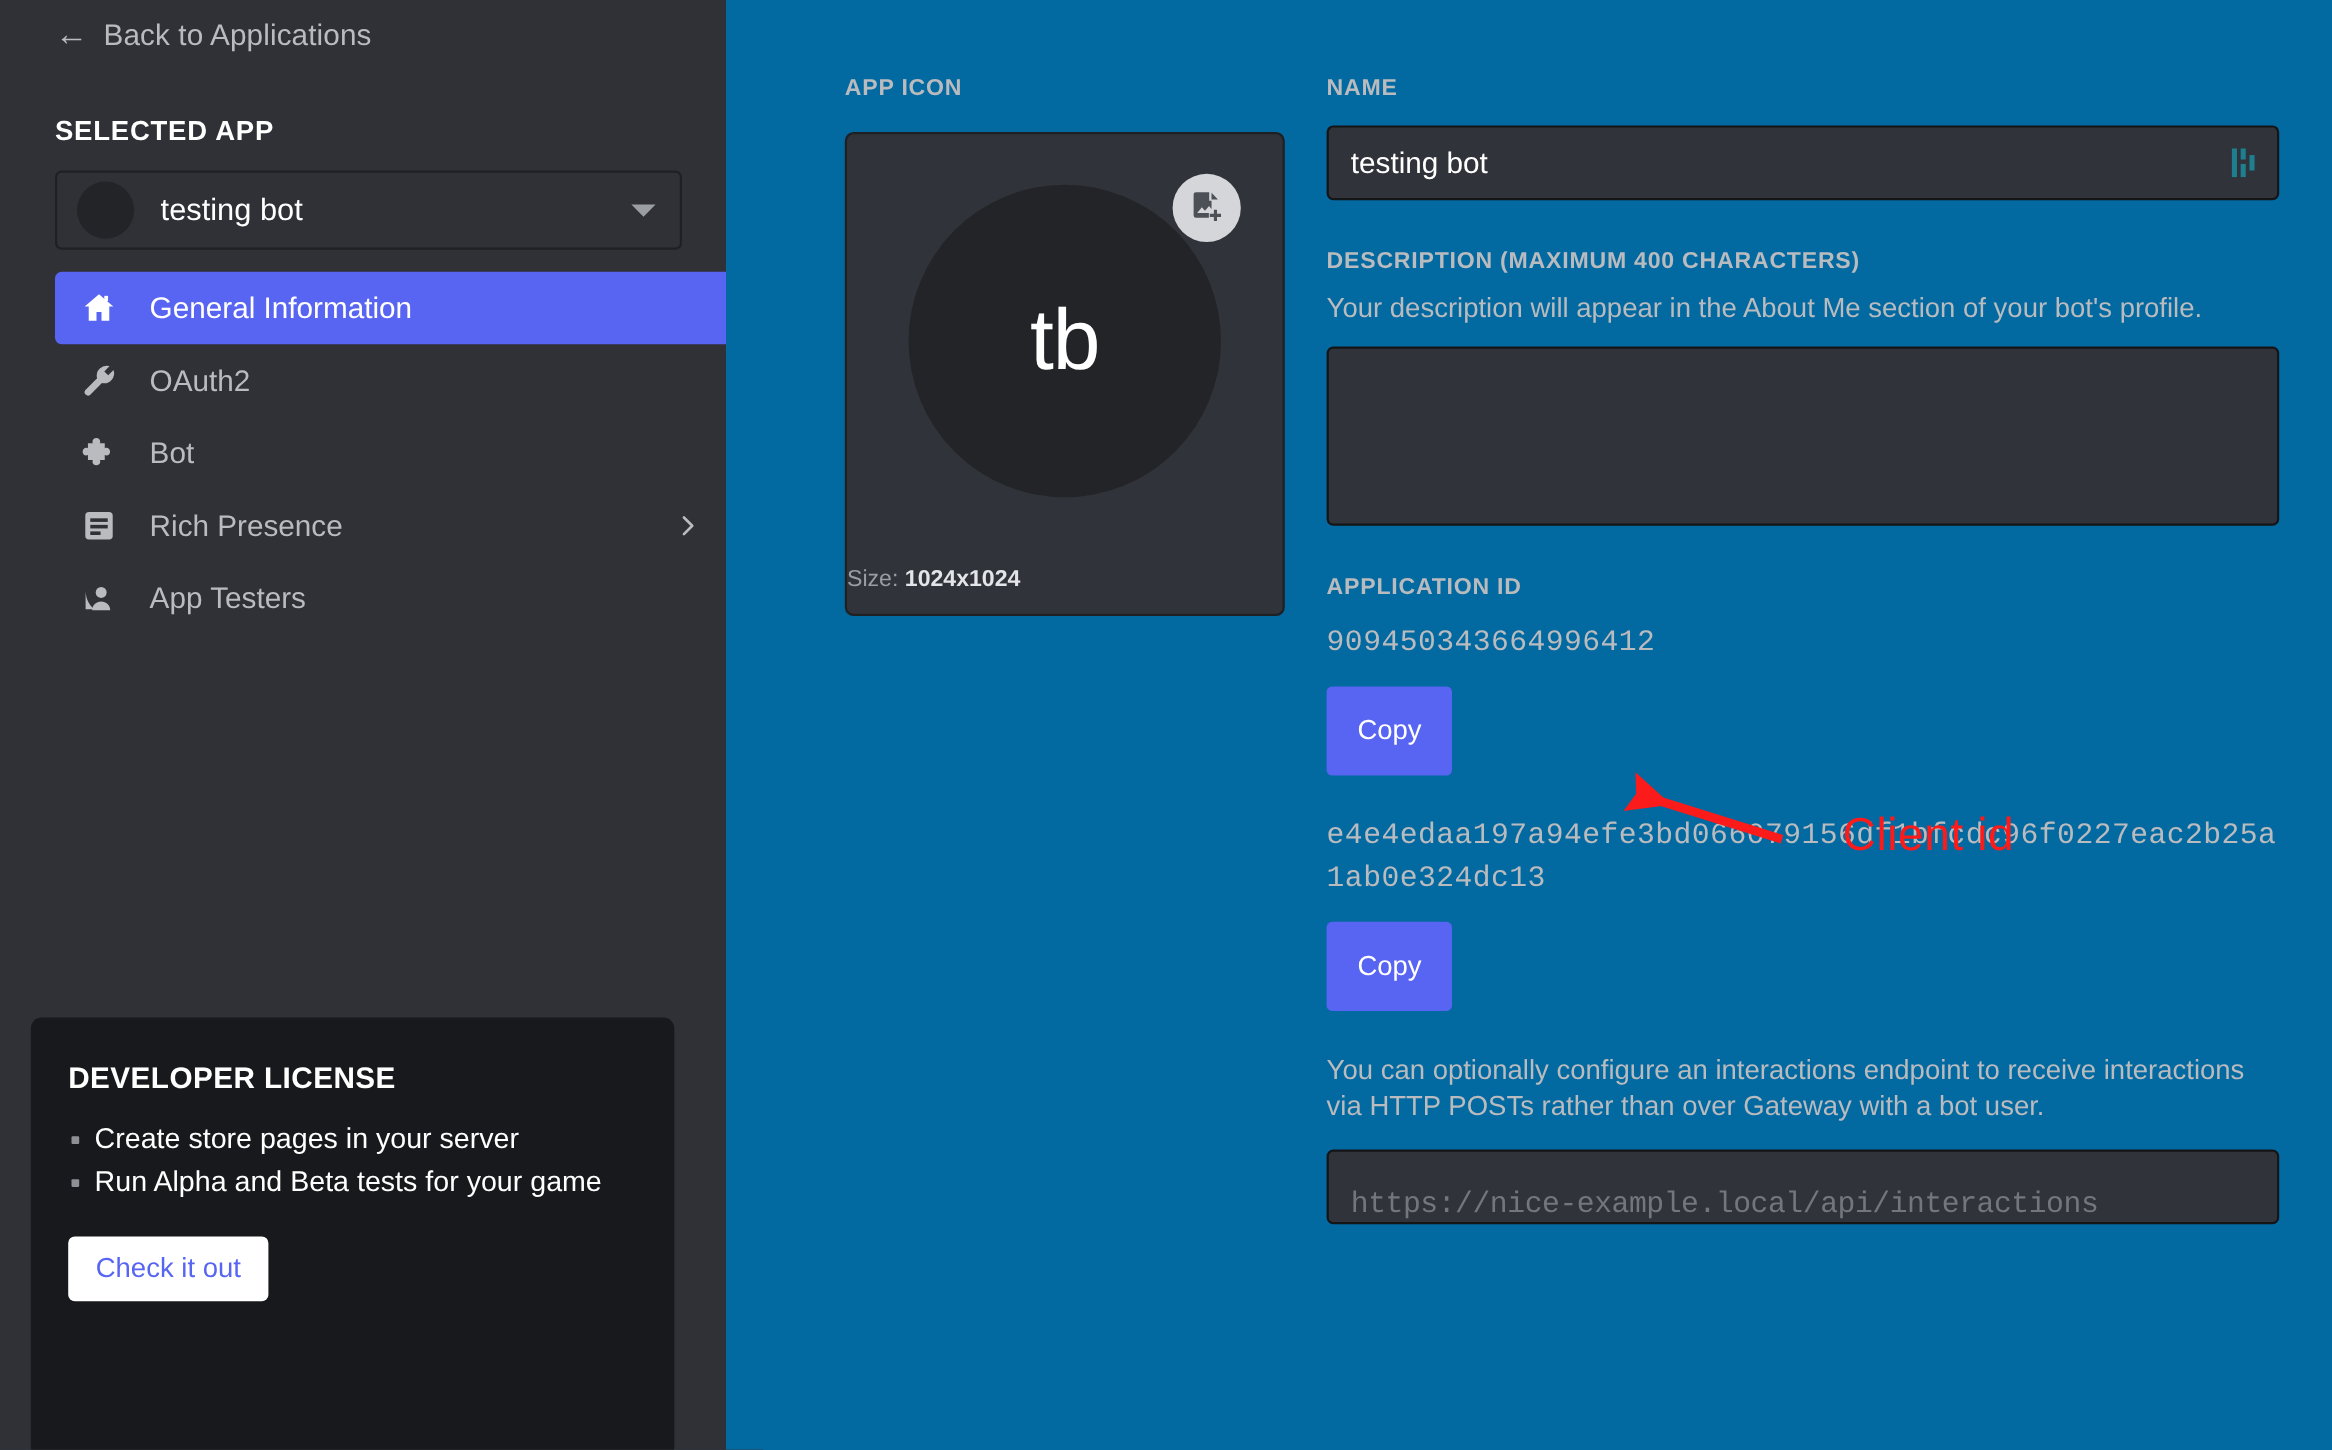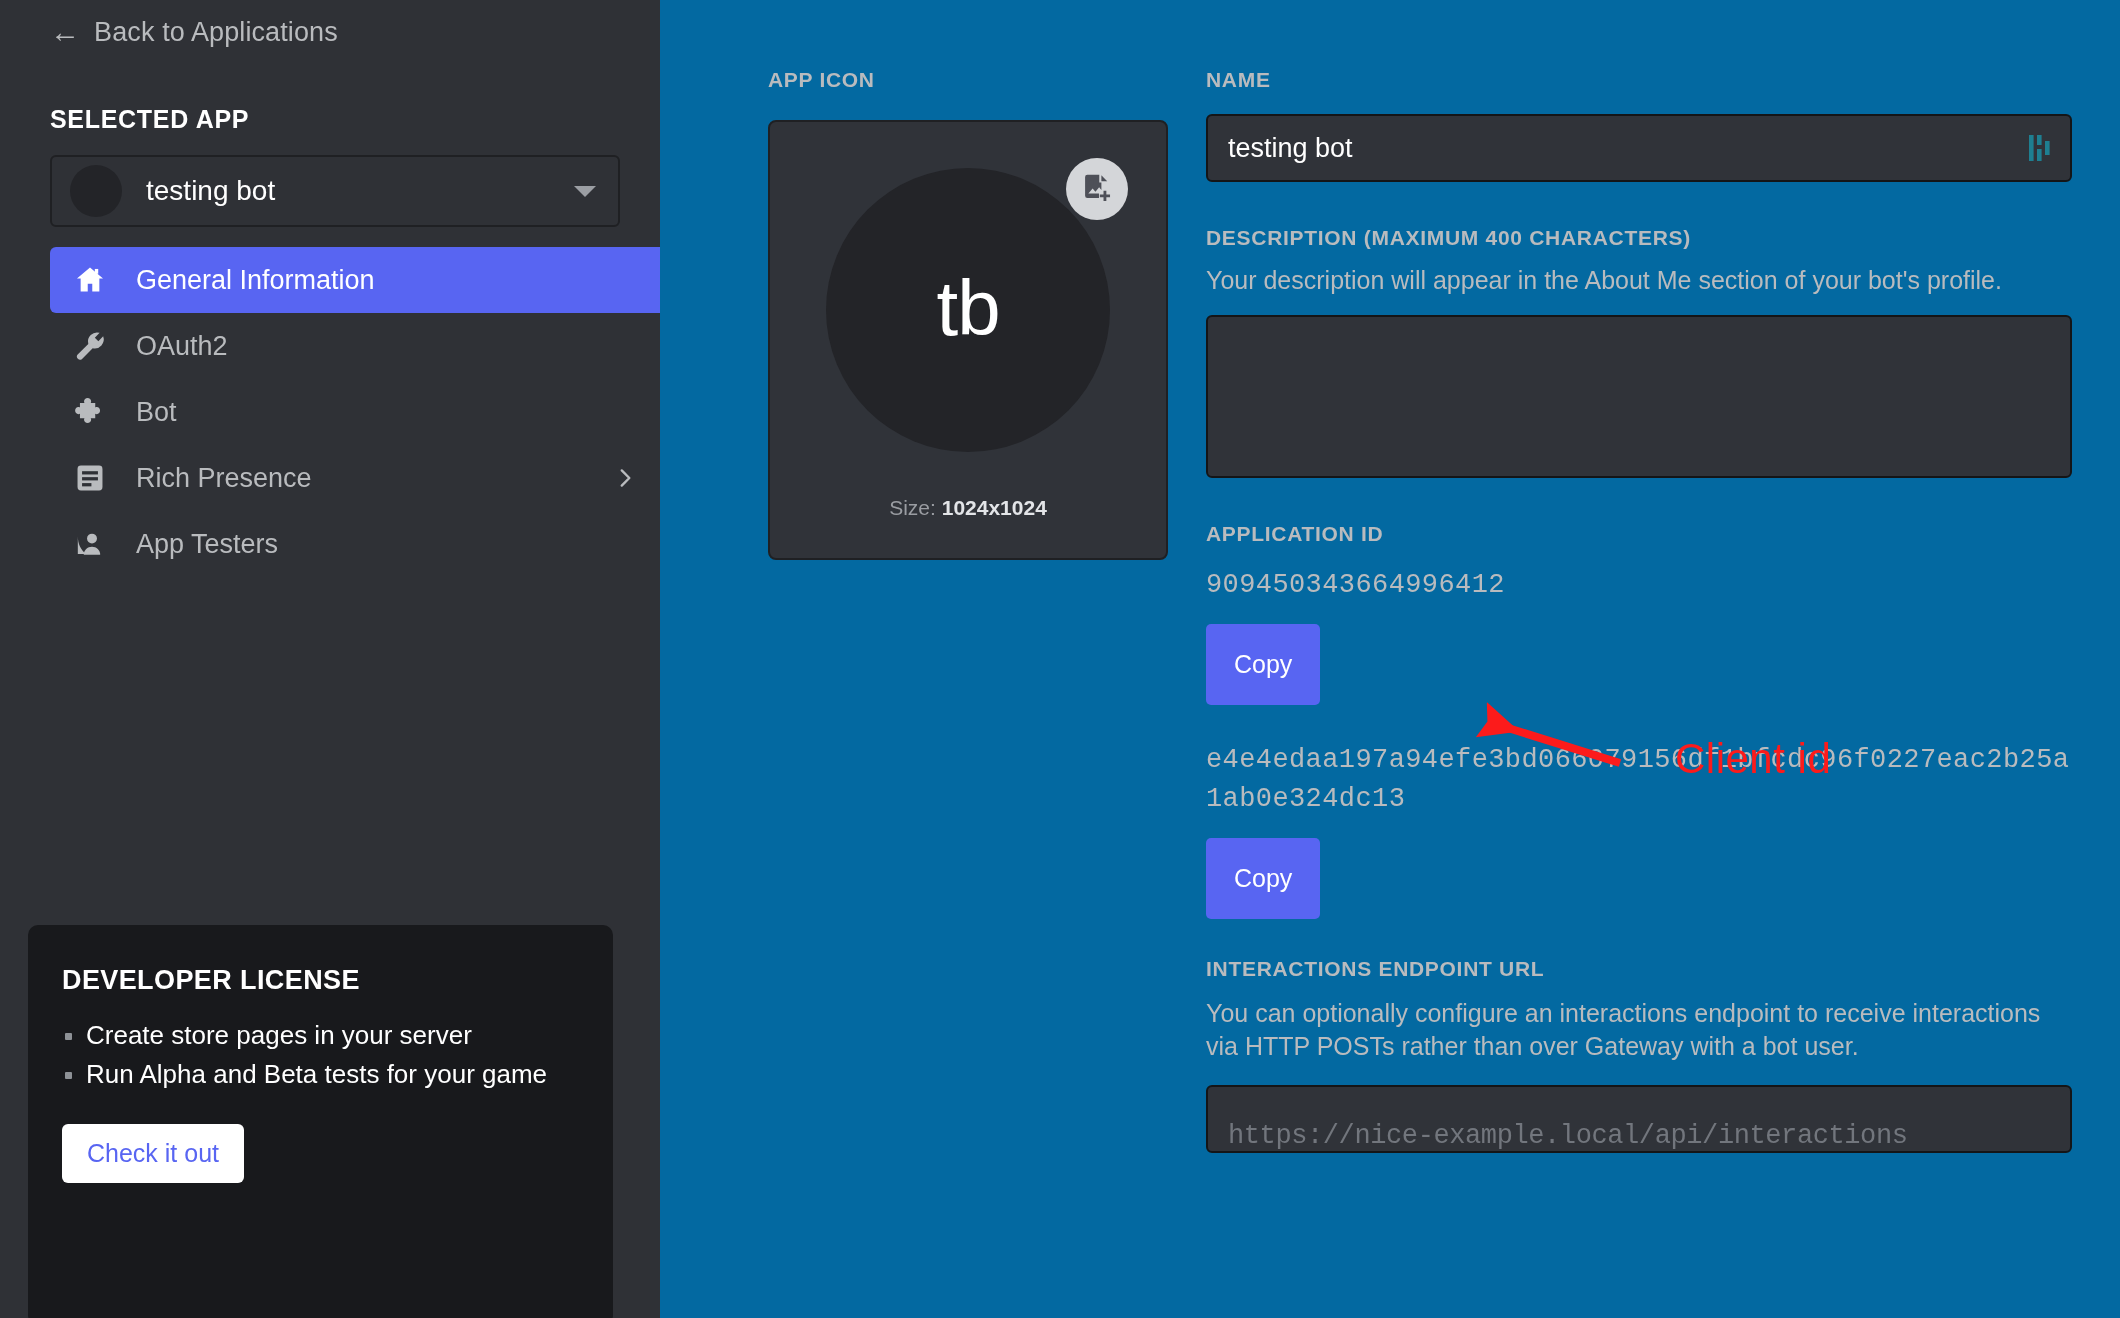--- a/index.html
+++ b/index.html
@@ -256,22 +256,21 @@
     border-radius: 50%;
     background: #d4d6d9;
     display: flex;
     align-items: center;
     justify-content: center;
     cursor: pointer;
   }
   .icon-size {
     position: absolute;
     left: 0; right: 0;
-    top: 374px;
-    text-align: center;
+    top: 393px;
     color: #9a9da2;
     font-size: 21px;
   }
   .icon-size b { color: #e3e5e8; font-weight: bold; }
 
   
   .form-col {
     position: absolute;
     left: 546px;
     top: 68px;
@@ -532,21 +531,20 @@
         <div class="mono-value">909450343664996412</div>
         <button class="copy-btn">Copy</button>
       </div>
 
       <div class="pubkey-block">
         <div class="mono-value">e4e4edaa197a94efe3bd066079156df1bfcdc96f0227eac2b25a1ab0e324dc13</div>
         <button class="copy-btn">Copy</button>
       </div>
 
       <div class="interactions-block">
-        <div class="field-label">INTERACTIONS ENDPOINT URL</div>
         <div class="interactions-help">You can optionally configure an interactions endpoint to receive interactions via HTTP POSTs rather than over Gateway with a bot user.</div>
         <div class="url-input">
           <span class="url-placeholder">https://nice-example.local/api/interactions</span>
         </div>
       </div>
 
     </section>
   </main>
 
   <div class="annotation">

